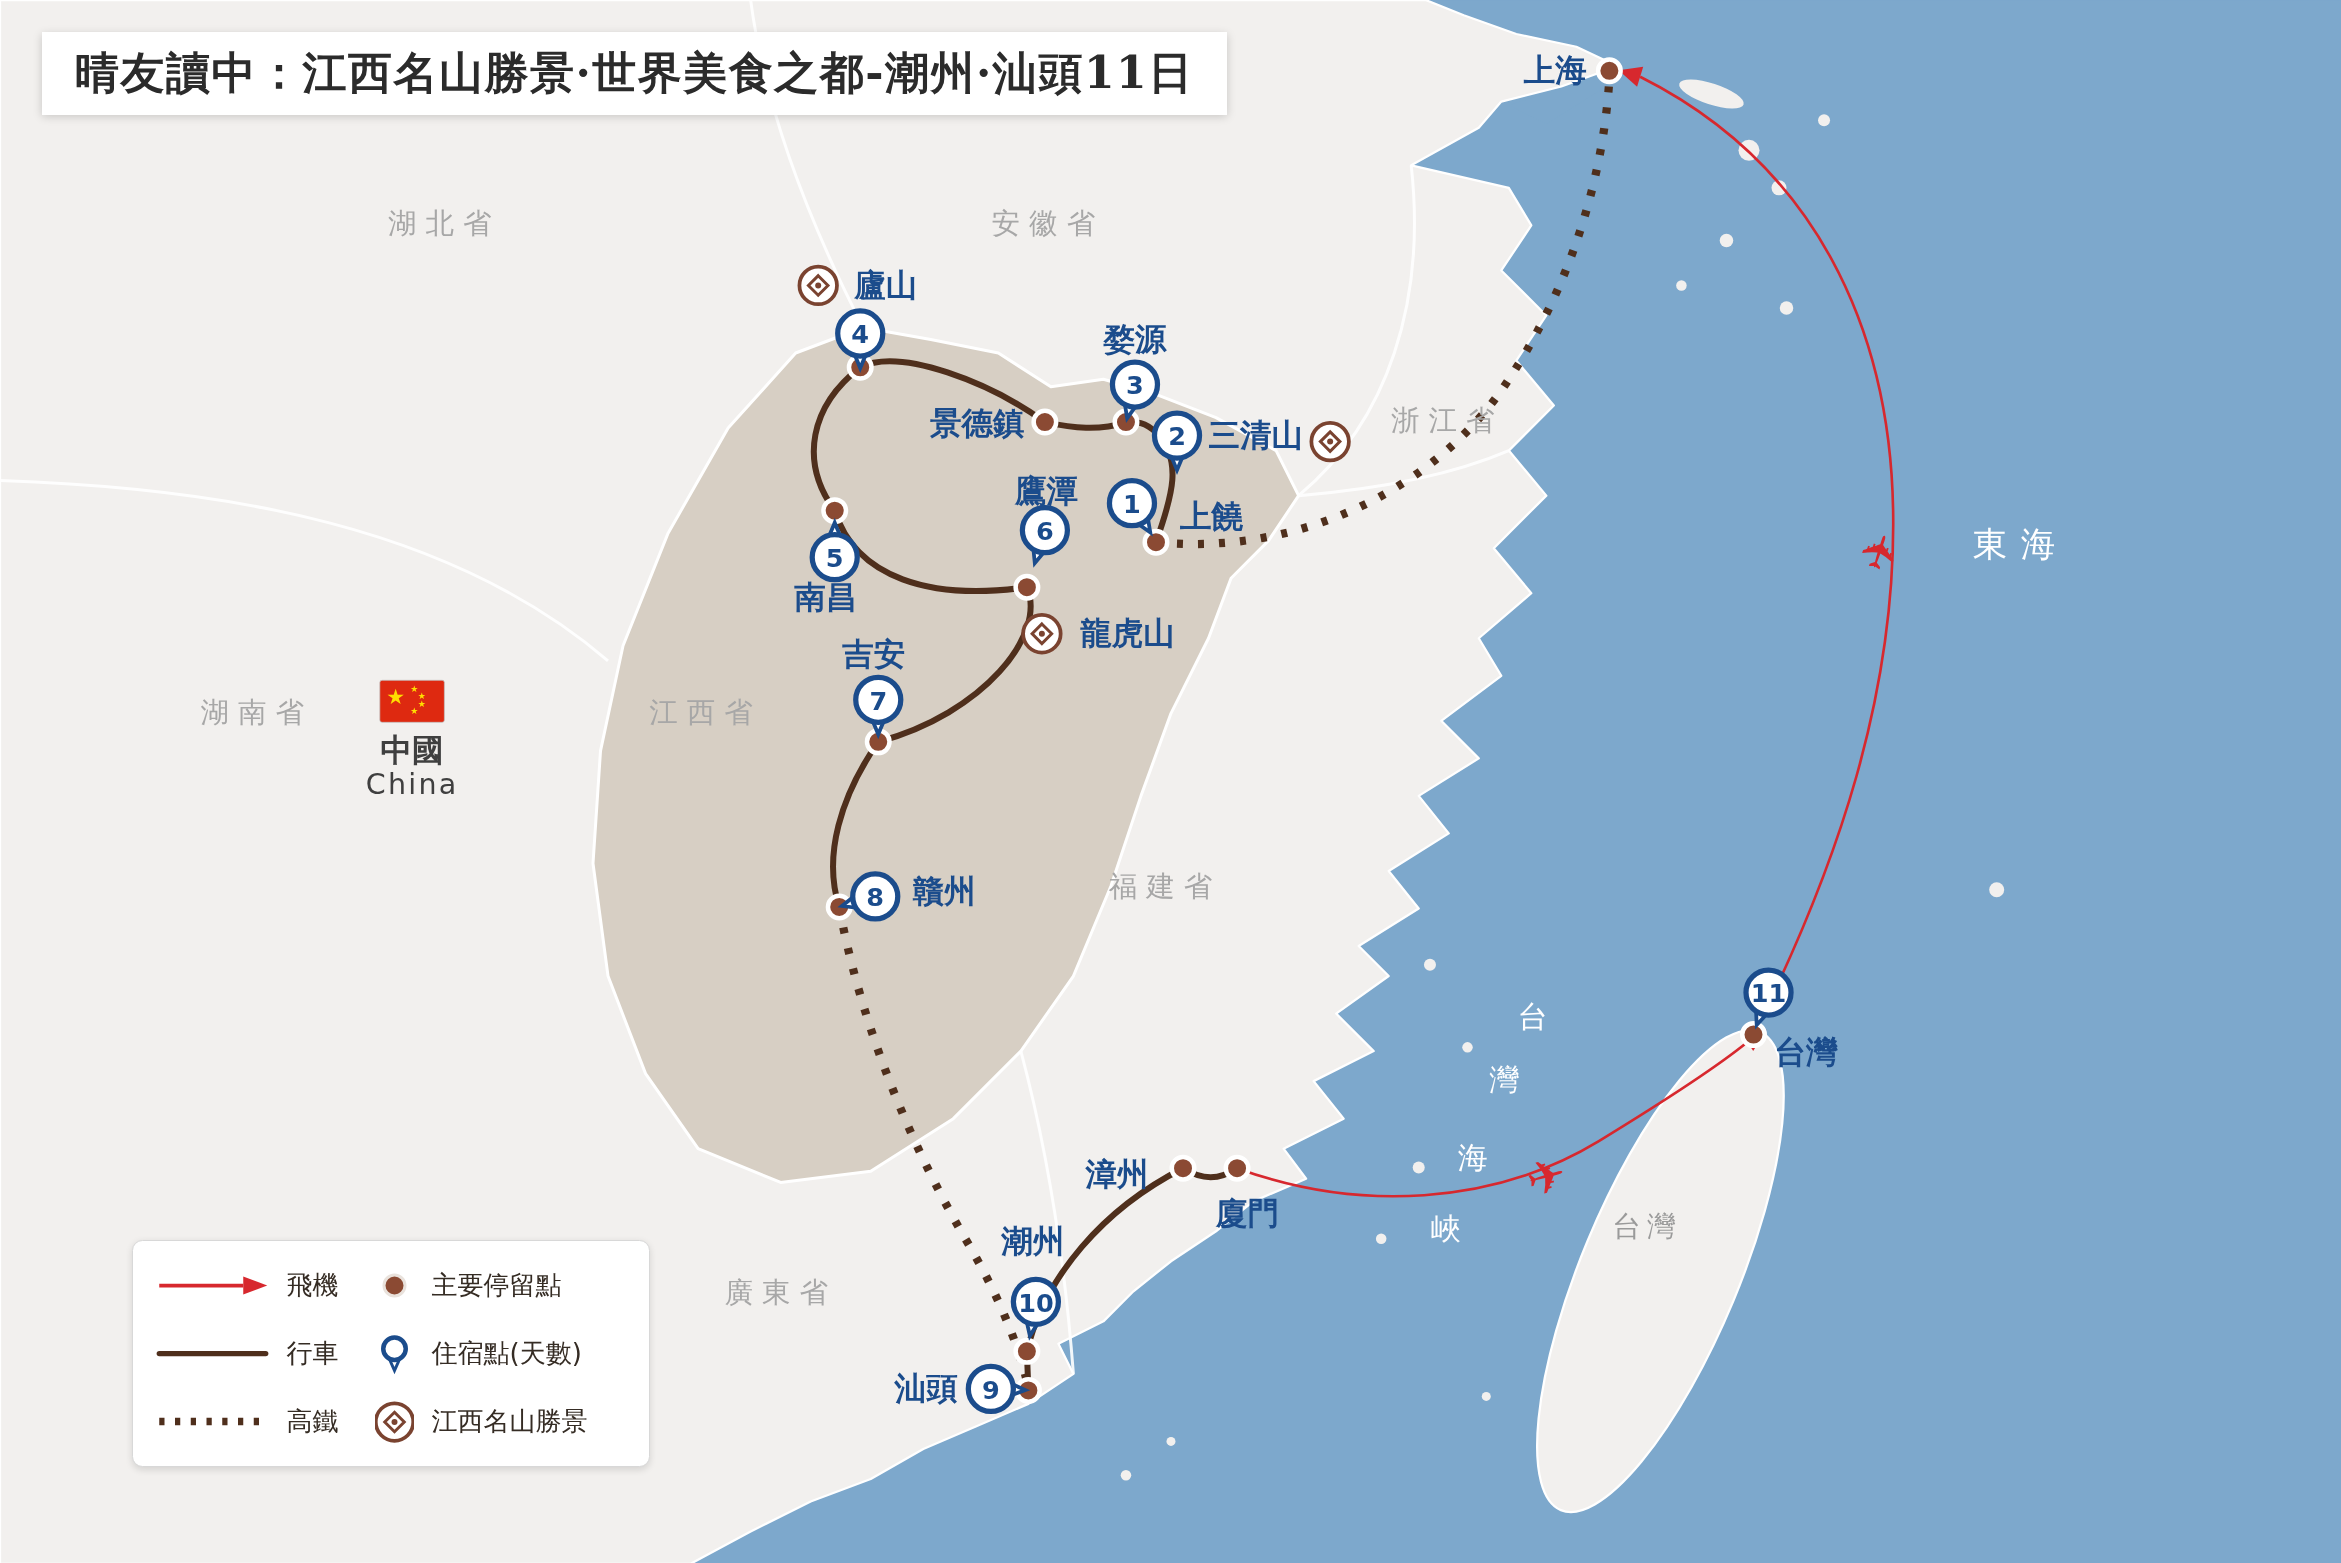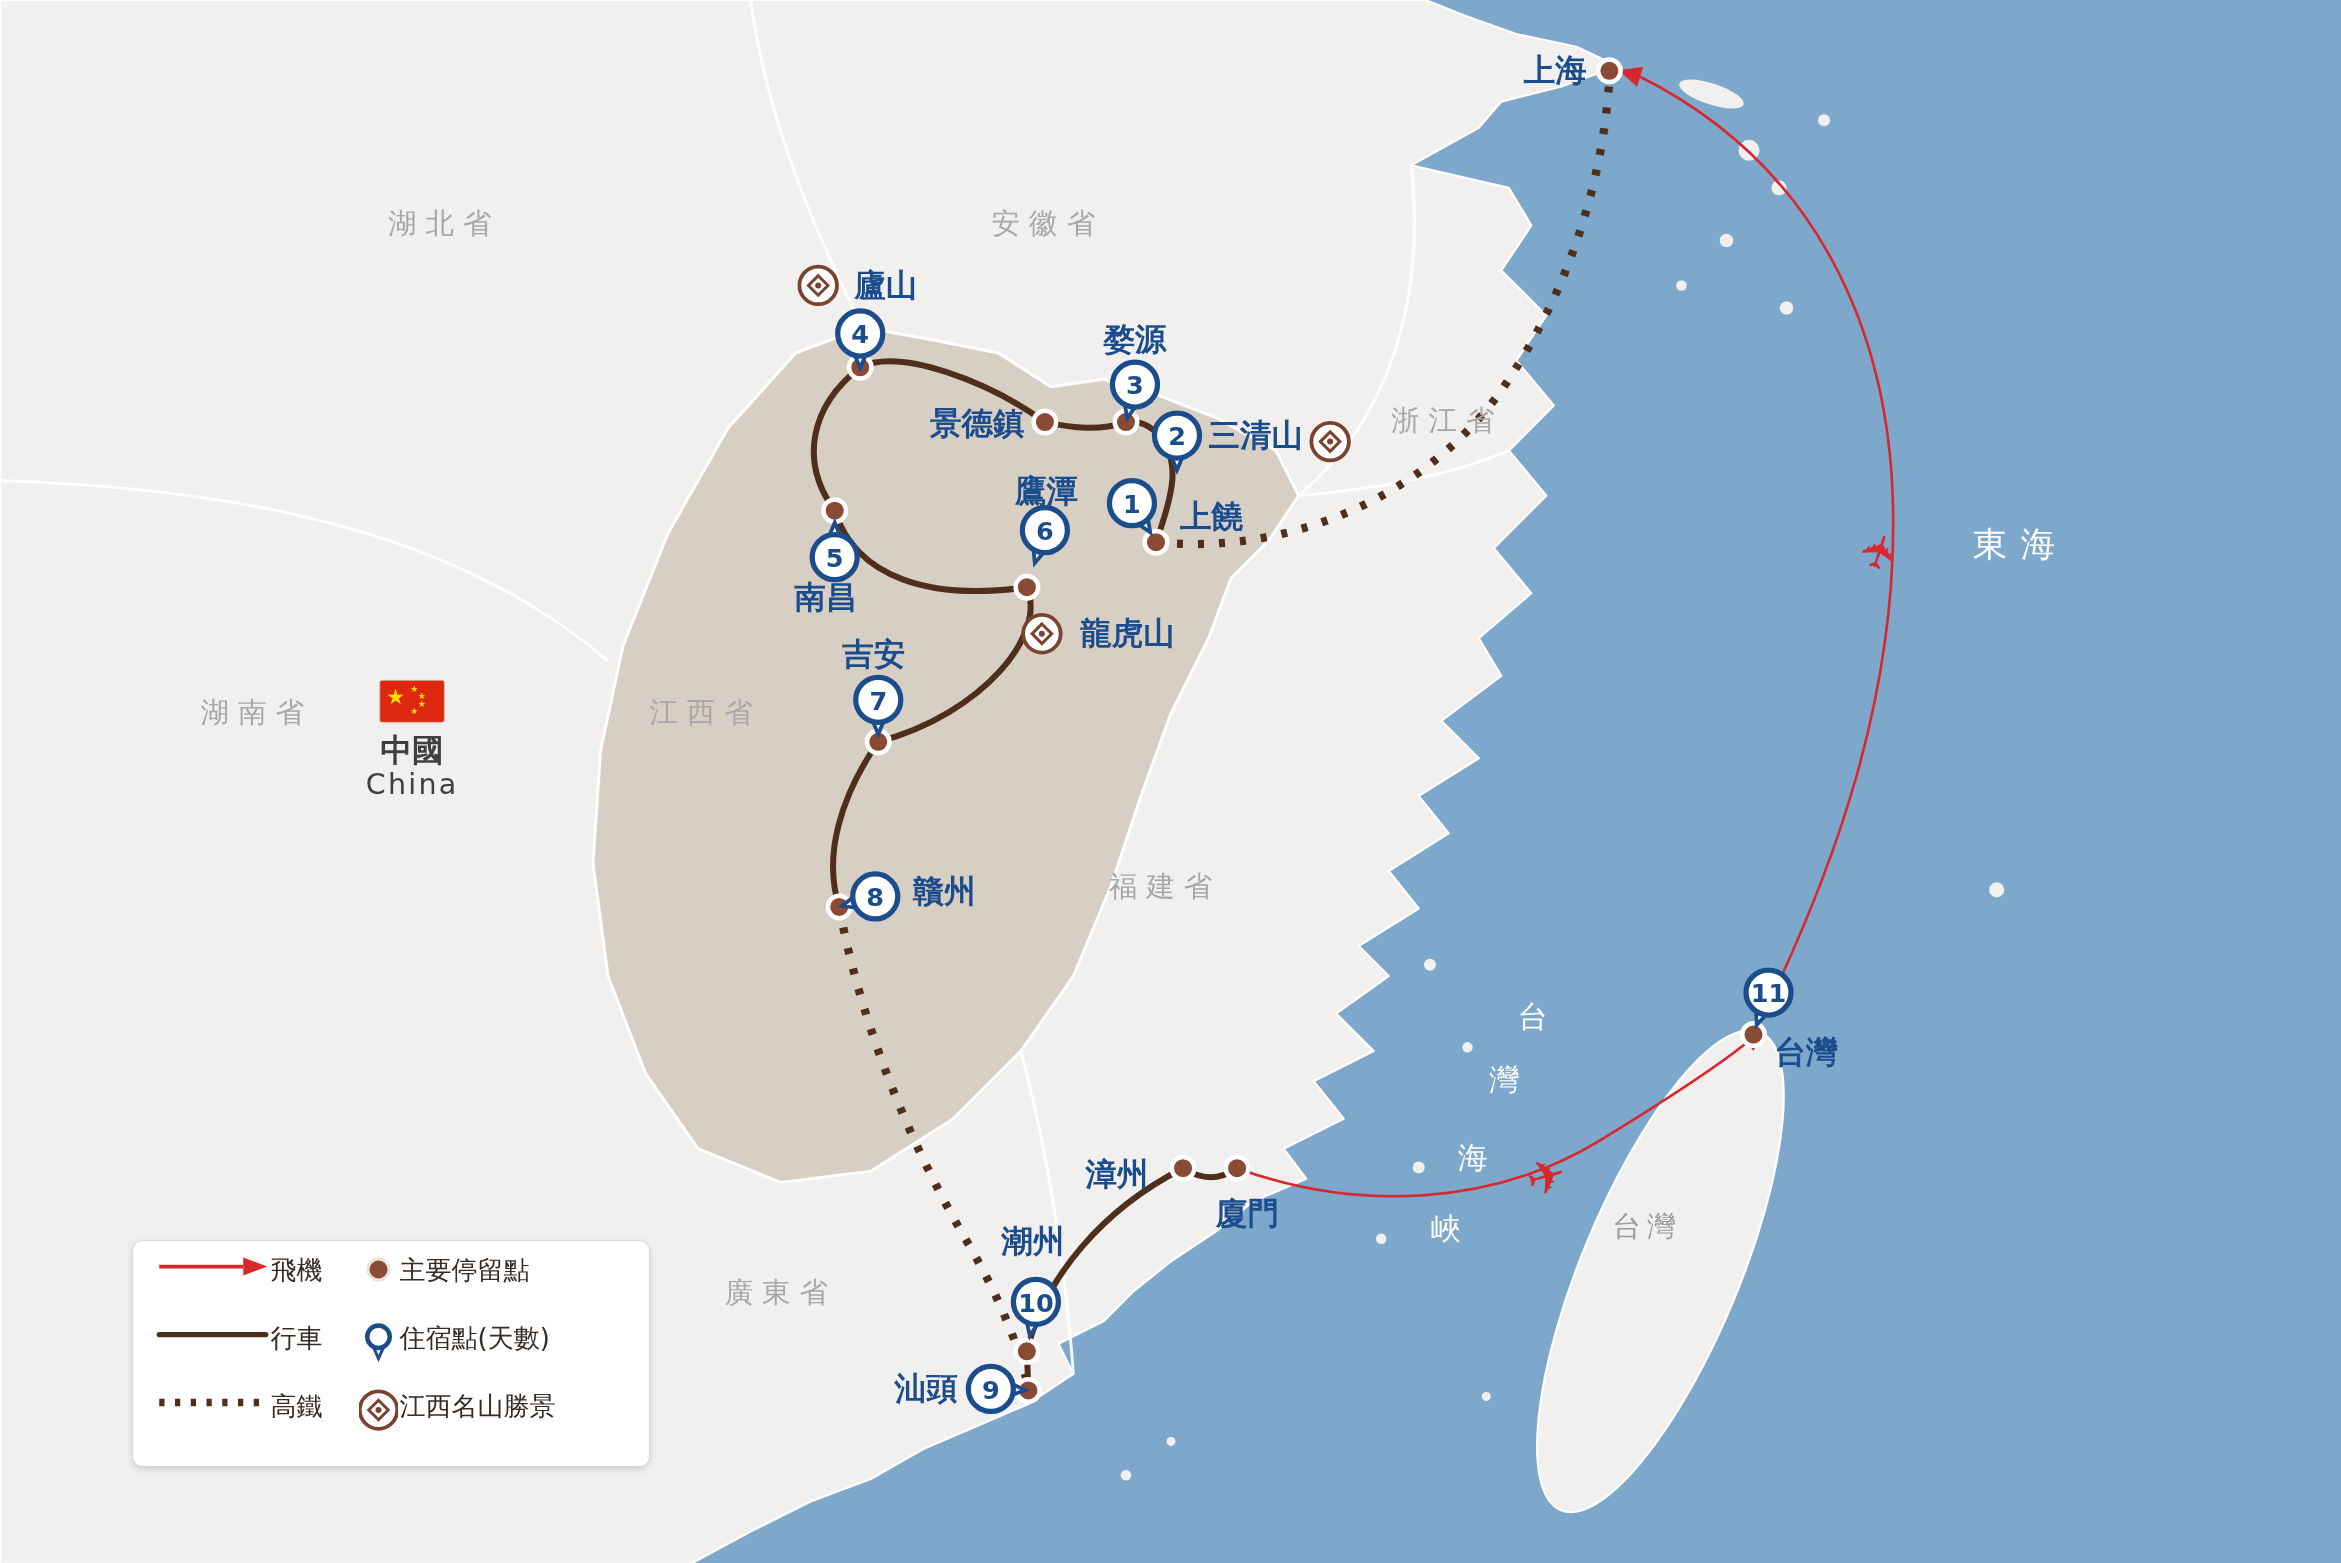--- a/index.html
+++ b/index.html
@@ -27,21 +27,21 @@
     position: absolute; left: 132px; top: 1240px;
     width: 518px; height: 227px;
     background: #ffffff;
     border: 1.5px solid #d8d8d8;
     border-radius: 10.5px;
     box-shadow: 0 2.3px 7.5px rgba(0,0,0,.12);
     display: flex; gap: 36px;
     padding: 10.5px 22.5px;
   }
   .legend .col { display: flex; flex-direction: column; justify-content: space-around; }
-  .legend .row { display: flex; gap: 2px; height: 65px; }
+  .legend .row { display: flex; align-items: center; gap: 18px; height: 65px; }
   .legend .label { font-size: 26px; color: #352c24; white-space: nowrap; }
 </style>
 </head>
 <body>
 
 <div class="stage">
 
 <svg class="map" width="2342" height="1564" viewBox="0 0 3120 2083">
 
   <defs>
@@ -252,20 +252,23 @@
     <text x="562" y="942" font-size="12" fill="#FFDE00" text-anchor="middle">★</text>
     <text x="552" y="951" font-size="12" fill="#FFDE00" text-anchor="middle">★</text>
   </g>
   <g font-family="&quot;DejaVu Sans&quot;, sans-serif" text-anchor="middle" fill="#3F3F3F">
     <text x="549" y="1014" font-size="42" font-weight="600">中國</text>
     <text x="549" y="1058" font-size="38" letter-spacing="3">China</text>
   </g>
 
 </svg>
 
+<div class="title-banner">
+  <span>晴友讀中：江西名山勝景·世界美食之都-潮州·汕頭11日</span>
+</div>
 
 <div class="legend">
   <div class="col">
     <div class="row">
       <svg width="113" height="27" viewBox="0 0 150 36">
         <line x1="4" y1="18" x2="116" y2="18" stroke="#D7282E" stroke-width="5"></line>
         <polygon points="116,6 148,18 116,30" fill="#D7282E"></polygon>
       </svg>
       <span class="label">飛機</span>
     </div>

